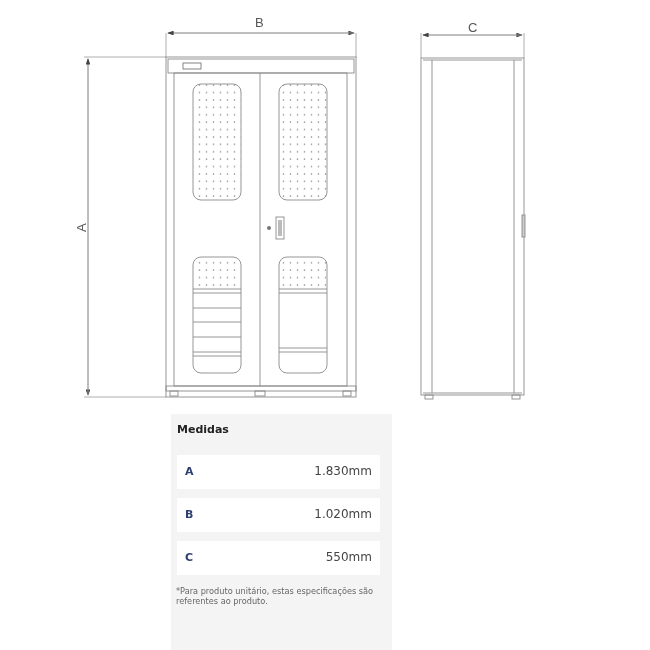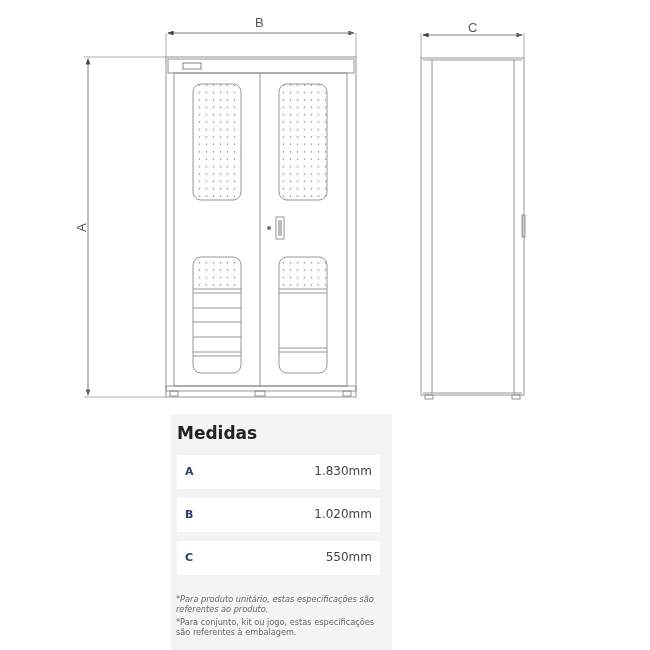--- a/index.html
+++ b/index.html
@@ -1,20 +1,20 @@
 <!DOCTYPE html>
 <html><head>
 <meta charset="utf-8">
 <style>
   html,body{margin:0;padding:0;background:#ffffff;}
   body{width:650px;height:650px;position:relative;overflow:hidden;font-family:"DejaVu Sans",sans-serif;}
   #drawing{position:absolute;left:0;top:0;}
   .dimlabel{font-family:"Liberation Sans",sans-serif;font-size:13px;fill:#555;}
   #spec-panel{position:absolute;left:171px;top:414px;width:221px;height:236px;background:#f4f4f4;}
-  #spec-title{position:absolute;left:6px;top:9px;font-size:17px;font-weight:bold;color:#222;}
+  #spec-title{position:absolute;left:6px;top:9px;font-size:11px;font-weight:bold;color:#222;}
   .spec-row{position:absolute;left:6px;width:203px;height:34px;background:#ffffff;}
   .spec-key{position:absolute;left:8px;top:10px;font-size:11px;font-weight:bold;color:#2d3e70;}
   .spec-val{position:absolute;right:8px;top:9px;font-size:12px;color:#444;}
   .spec-note{position:absolute;left:5px;width:212px;font-size:8.2px;line-height:10px;color:#666;}
 </style>
 </head>
 <body>
 
 <svg id="drawing" width="650" height="410" viewBox="0 0 650 410" xmlns="http://www.w3.org/2000/svg">
   <defs>
@@ -106,15 +106,14 @@
   </div>
   <div class="spec-row" style="top:84px;">
     <span class="spec-key">B</span>
     <span class="spec-val">1.020mm</span>
   </div>
   <div class="spec-row" style="top:127px;">
     <span class="spec-key">C</span>
     <span class="spec-val">550mm</span>
   </div>
 
-  <div class="spec-note" style="top:180px;font-style:italic;">*Para produto unitário, estas especificações são referentes ao produto.</div>
-  <div class="spec-note" style="top:203px;">*Para conjunto, kit ou jogo, estas especificações são referentes à embalagem.</div>
+  <div class="spec-note" style="top:172px;">*Para produto unitário, estas especificações são referentes ao produto.</div>
 </div>
 
 </body></html>

